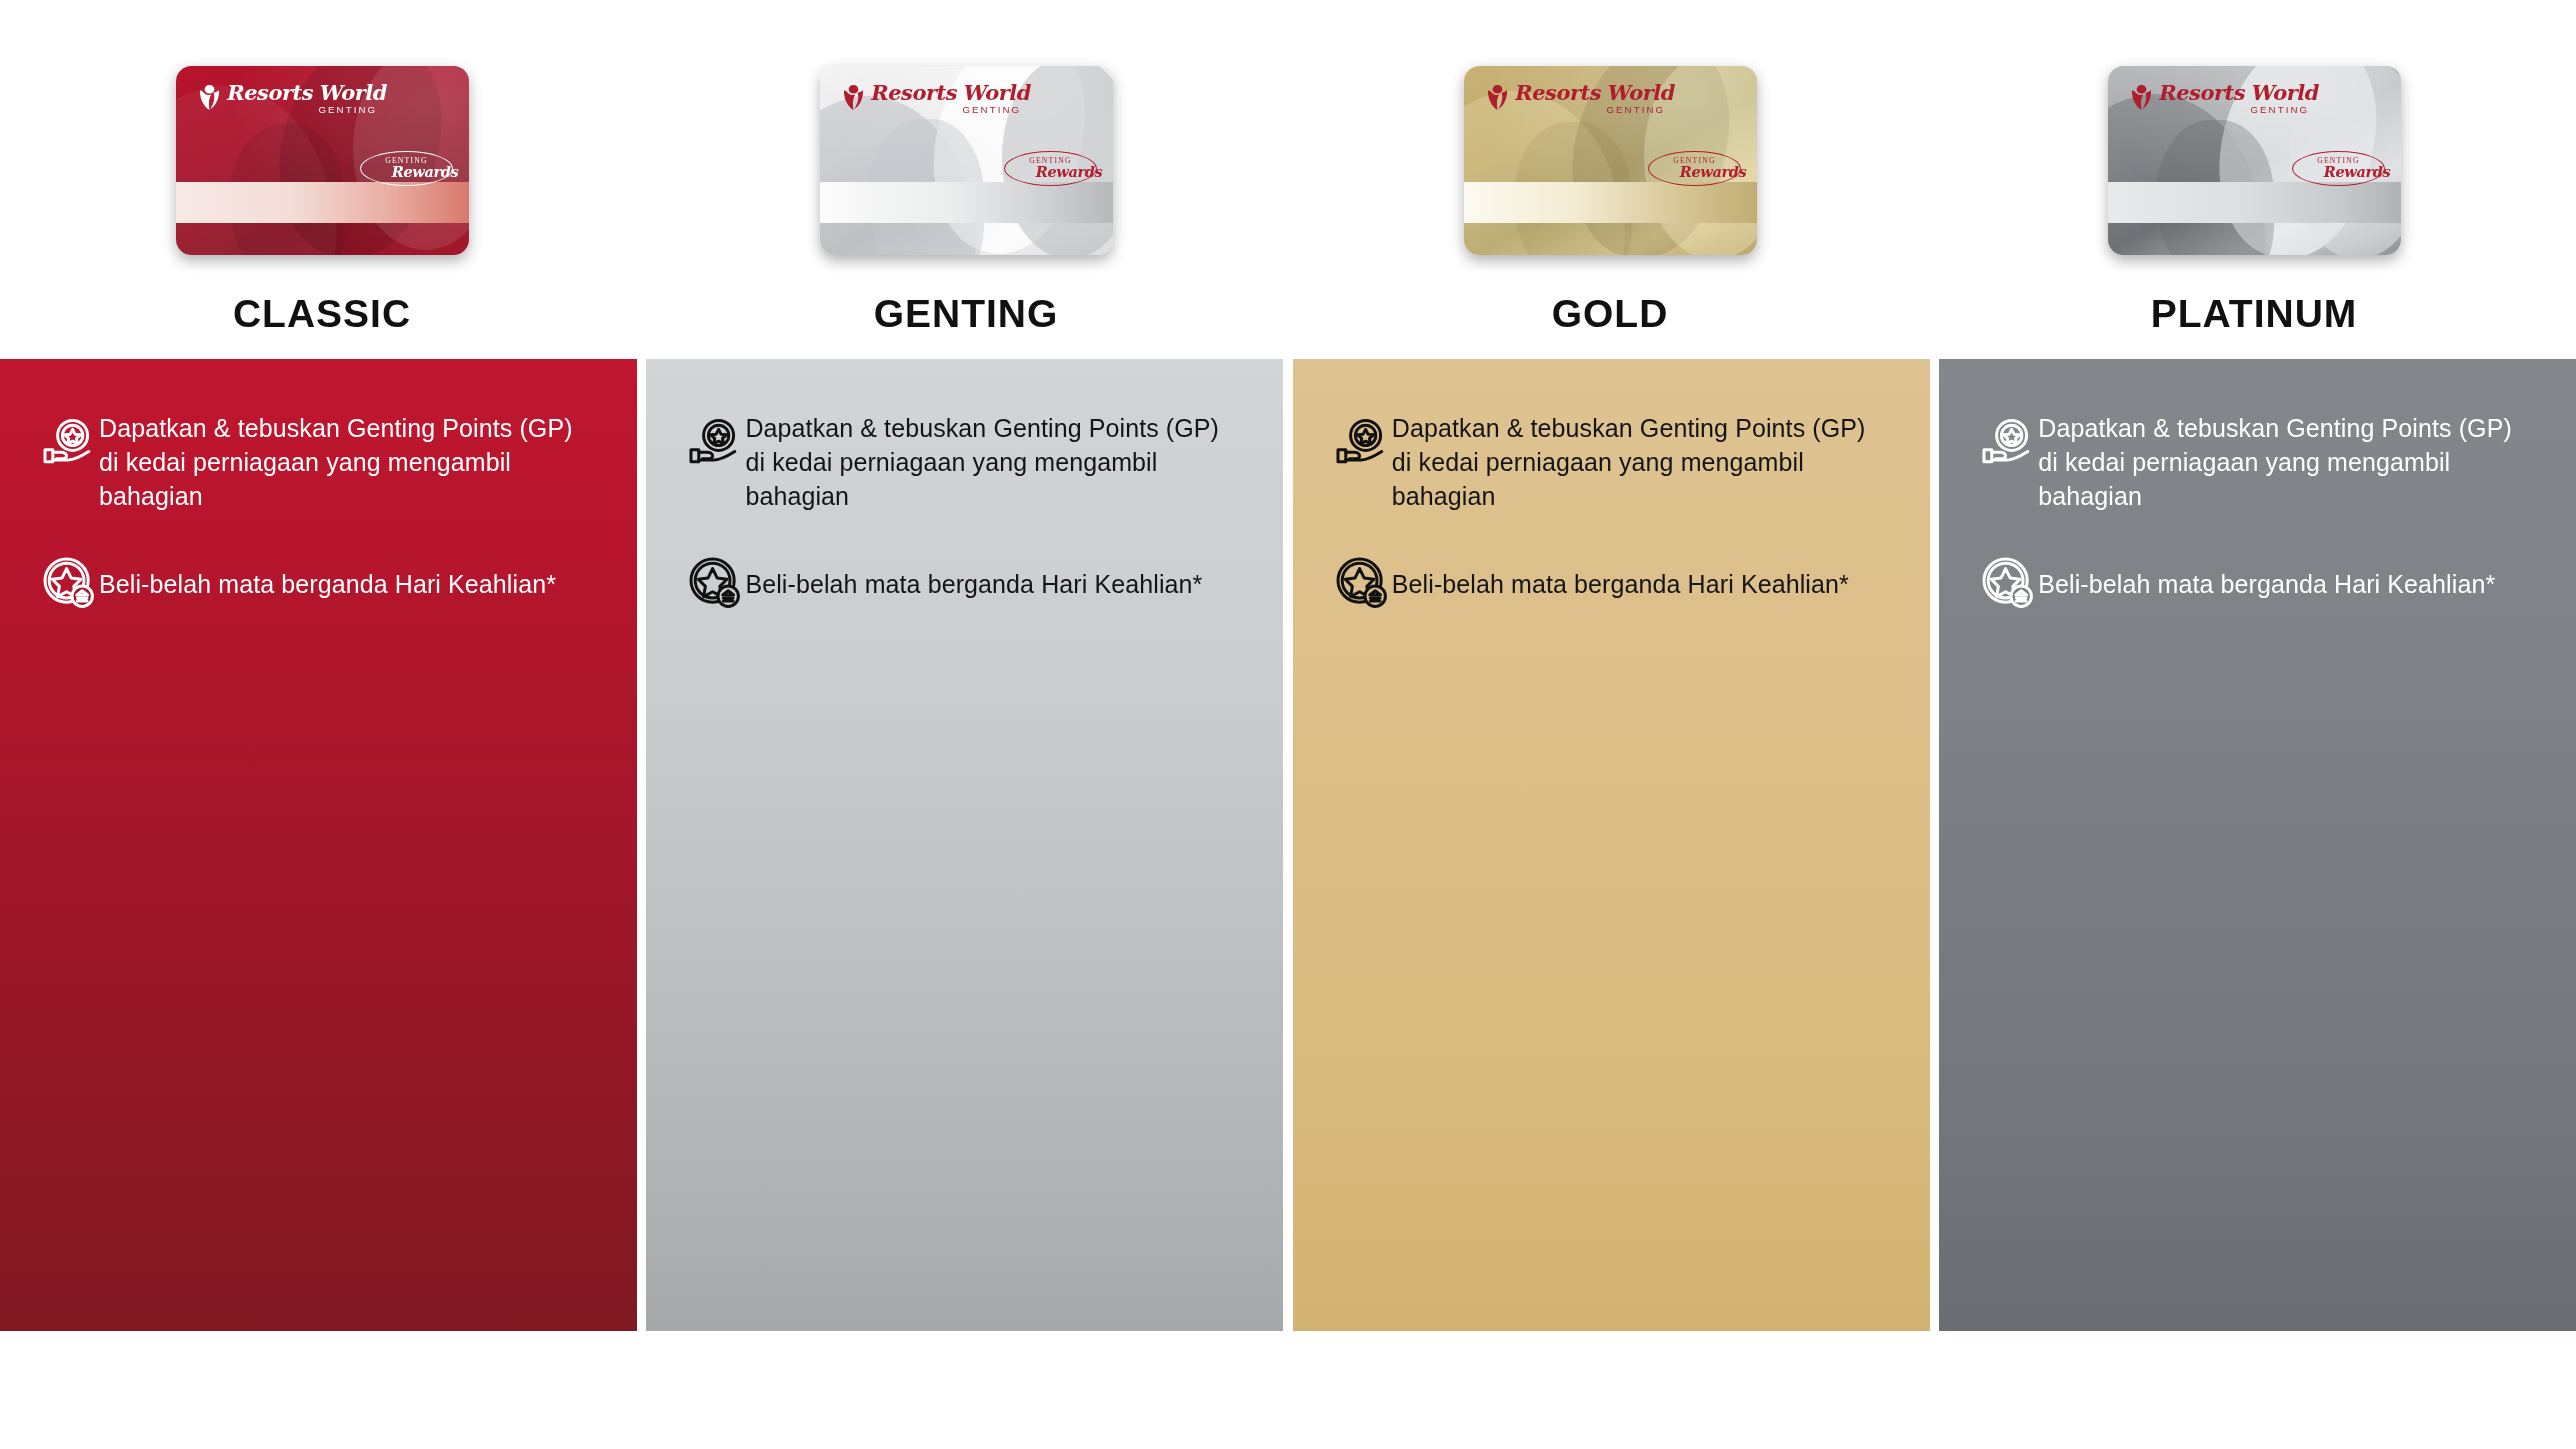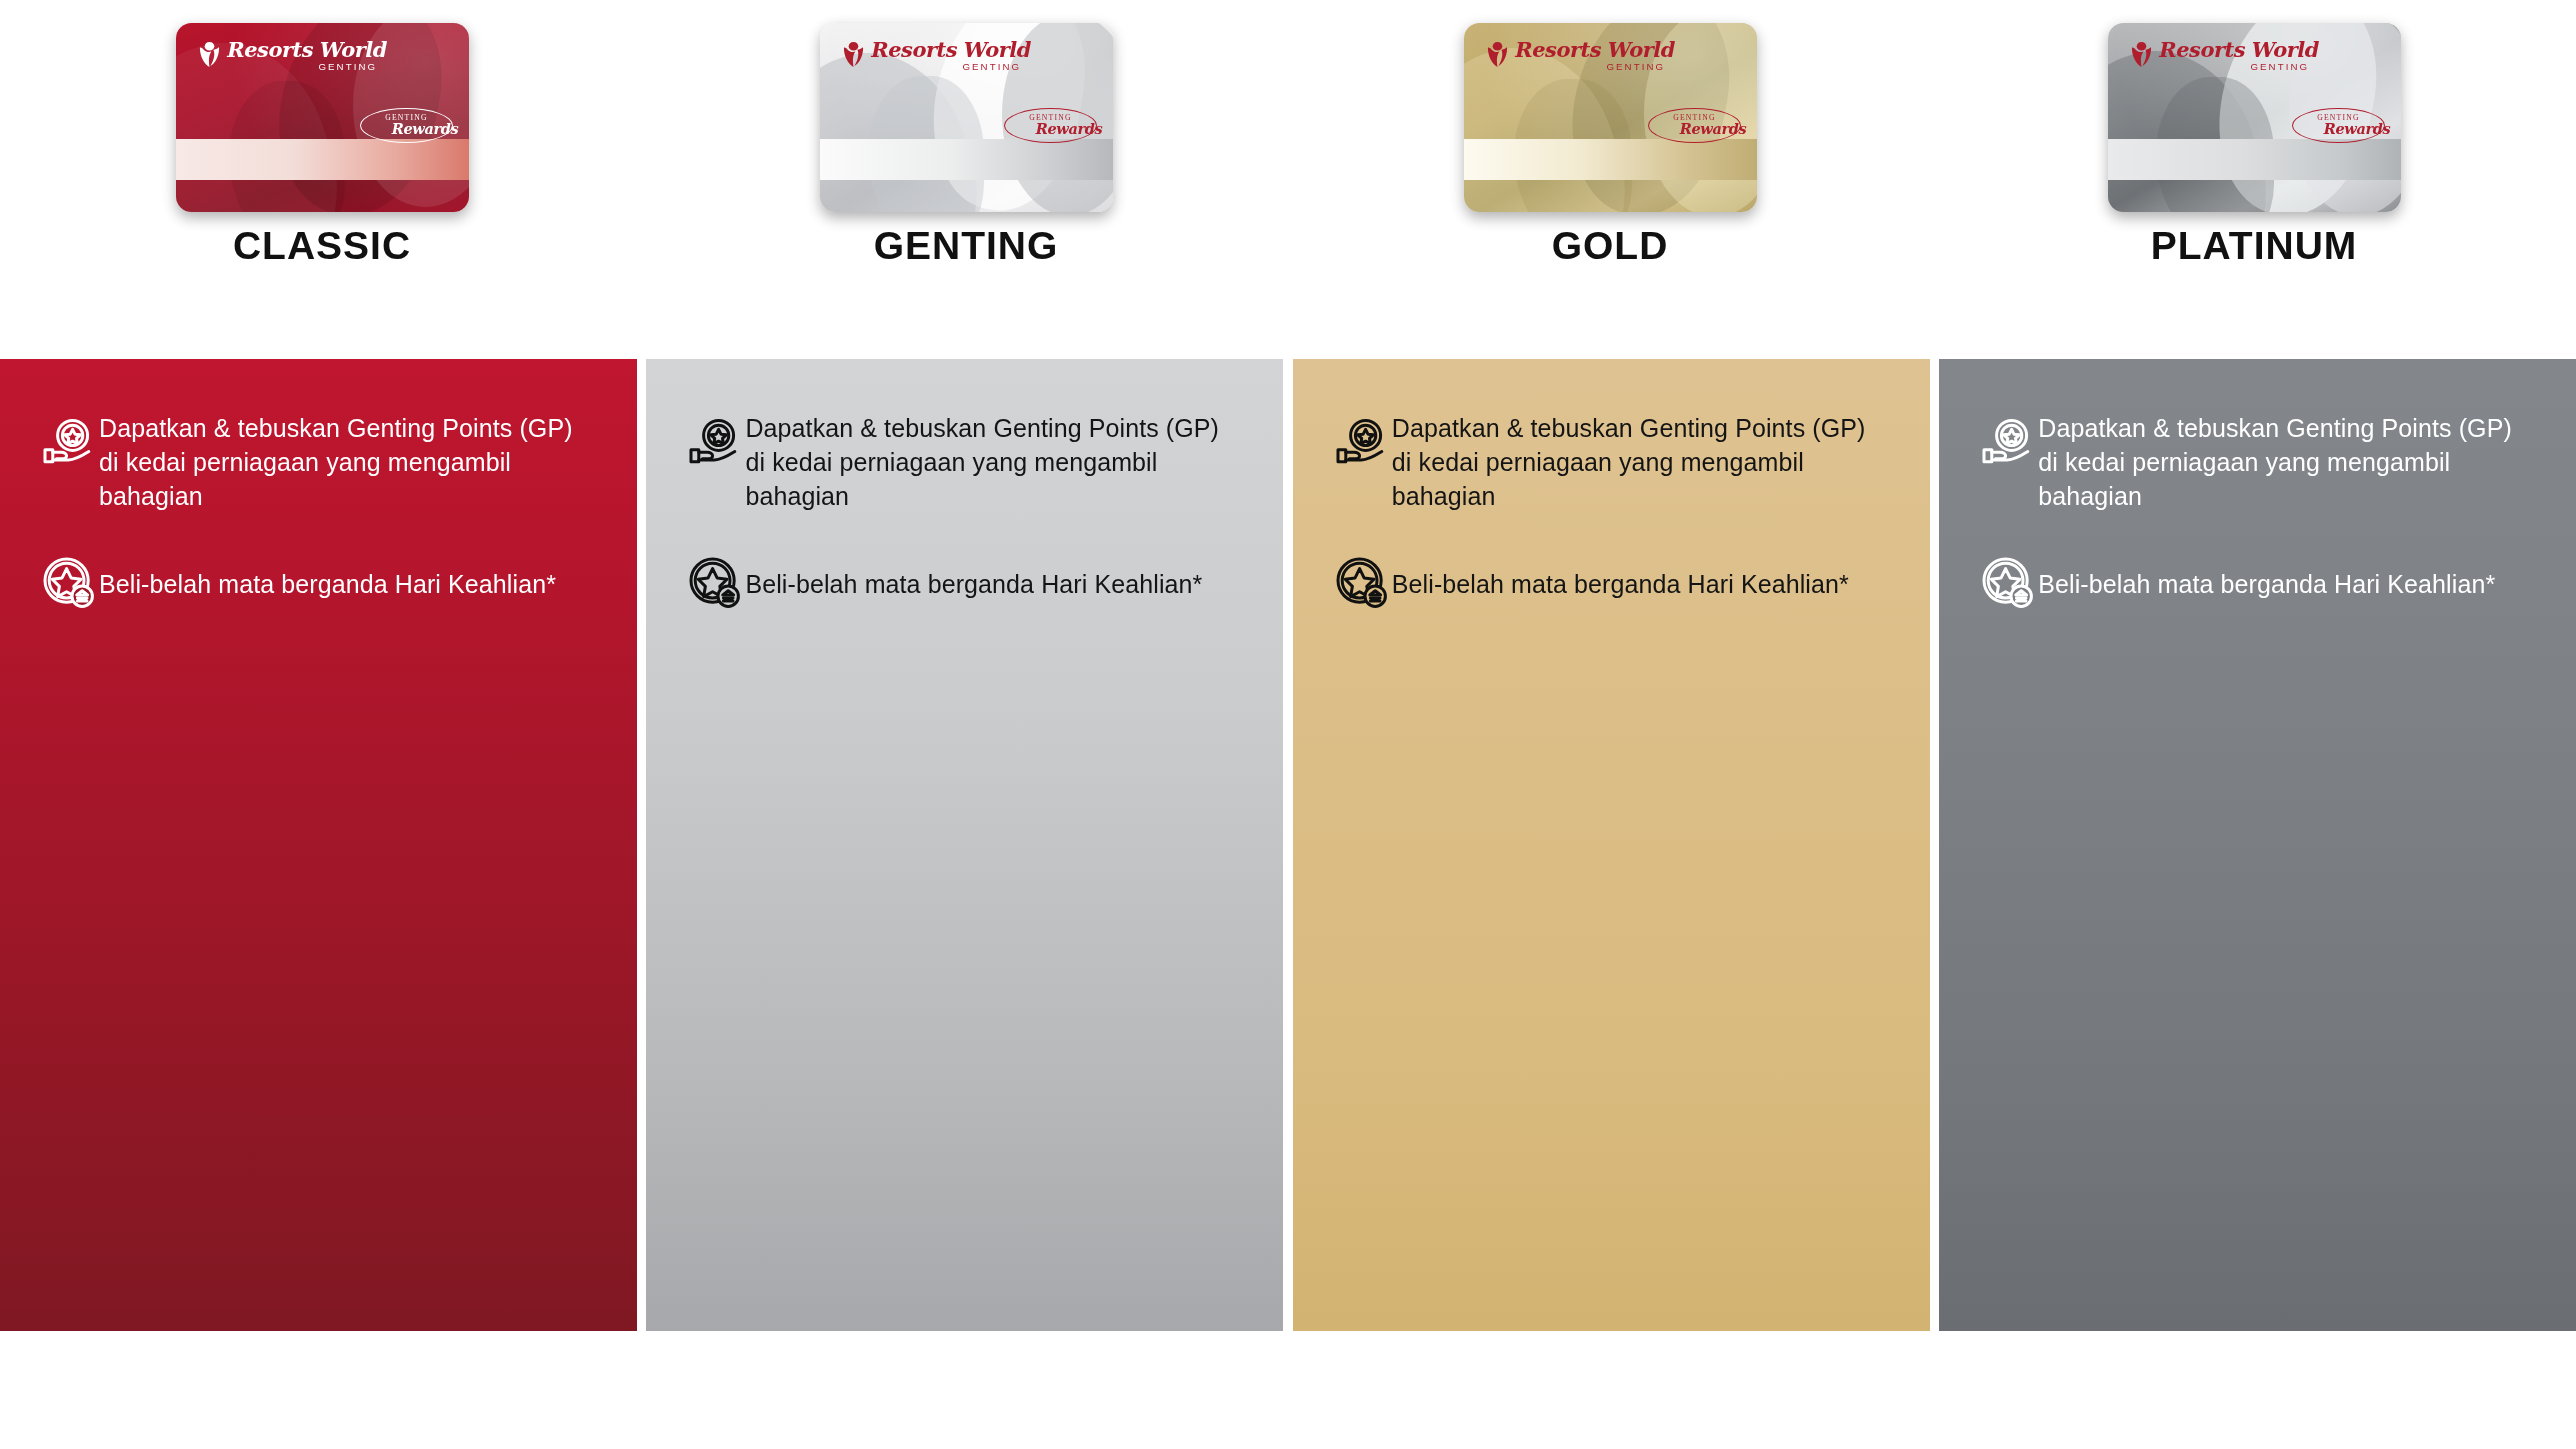--- a/index.html
+++ b/index.html
@@ -28,21 +28,21 @@
     height: 359px;
     display: flex;
   }
 
   .tier-head {
     flex: 1 1 0;
     display: flex;
     flex-direction: column;
     align-items: center;
     justify-content: flex-start;
-    padding-top: 23px;
+    padding-top: 66px;
   }
 
   
   .card {
     position: relative;
     width: 293px;
     height: 189px;
     border-radius: 15.5px;
     overflow: hidden;
     box-shadow: 0 5.8px 13.5px rgba(0,0,0,.30);
@@ -161,21 +161,21 @@
   .gr-main {
     font-family: "DejaVu Serif", serif;
     font-style: italic; font-weight: 700;
     font-size: 14.5px; line-height: 14.5px; letter-spacing: -0.4px; margin-left: 37px;
   }
   .gr-light .gr-top, .gr-light .gr-main { color: #ffffff; }
   .gr-red   .gr-top, .gr-red .gr-main   { color: #b01e2e; }
 
   
   .tier-name {
-    margin-top: 12px;
+    margin-top: 37px;
     font-family: "Liberation Sans", sans-serif;
     font-weight: 700;
     font-size: 39px;
     letter-spacing: 1px;
     color: #111111;
     text-align: center;
   }
 
   
   .panels {

